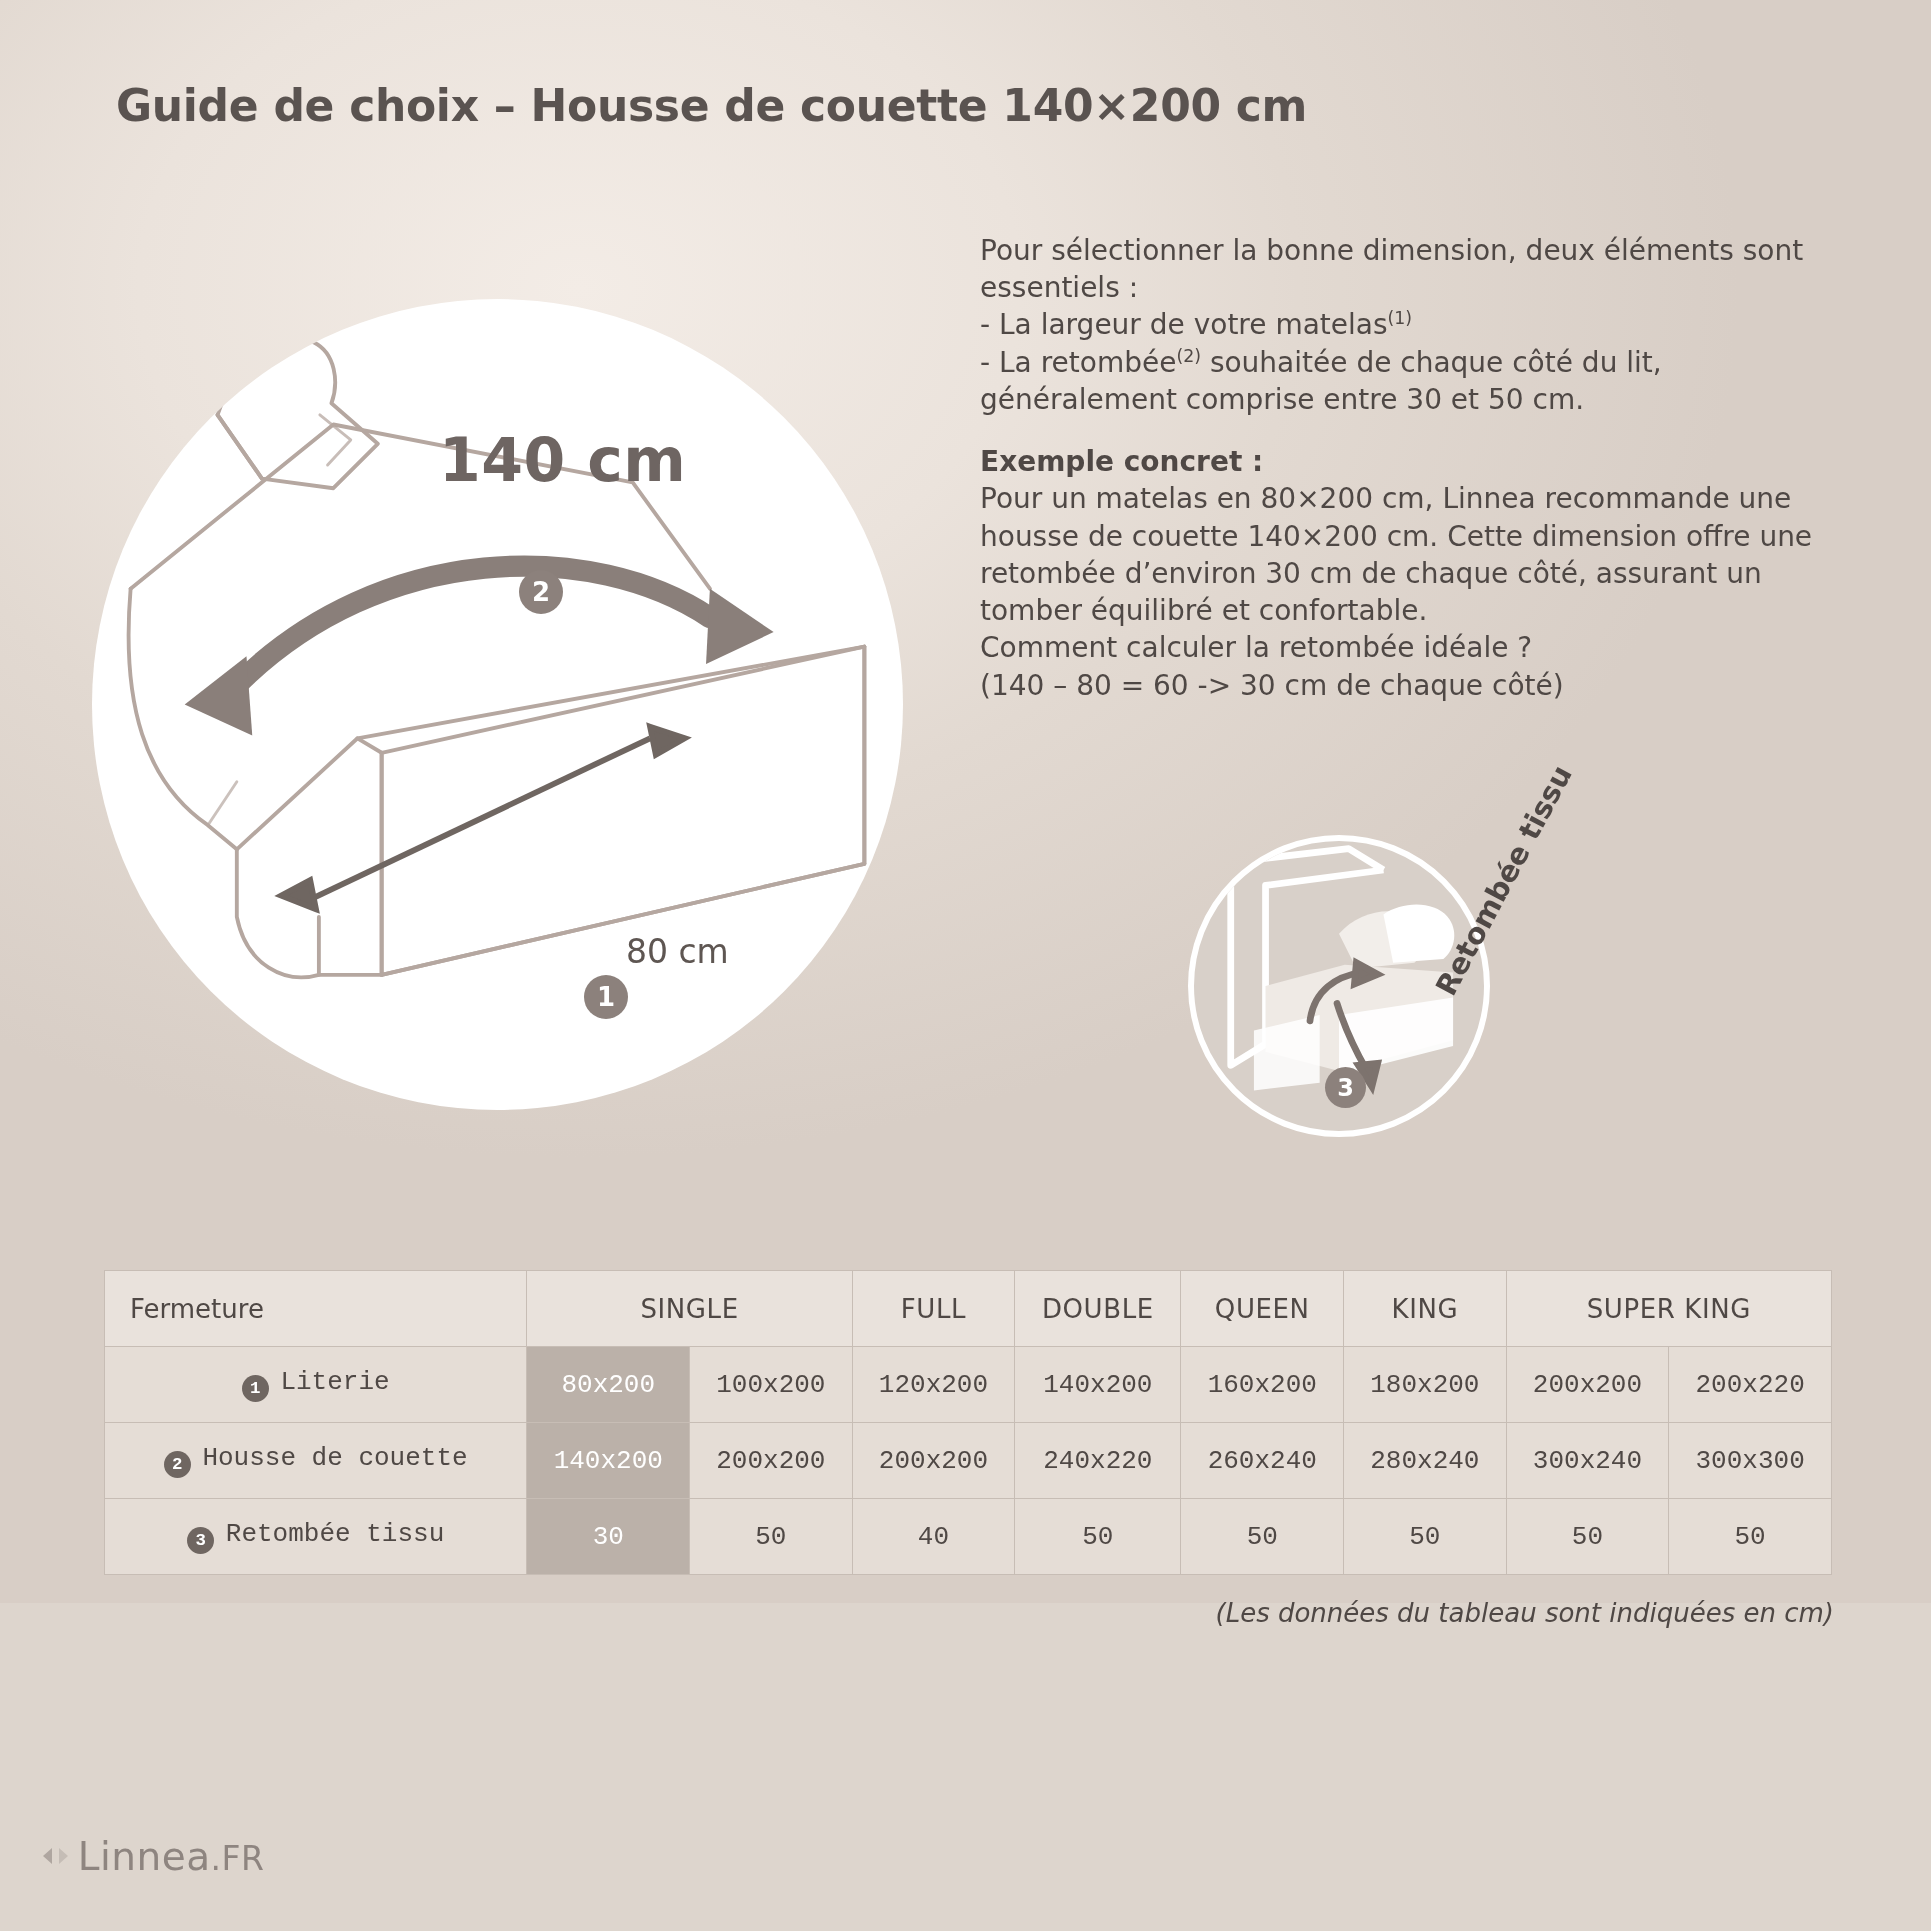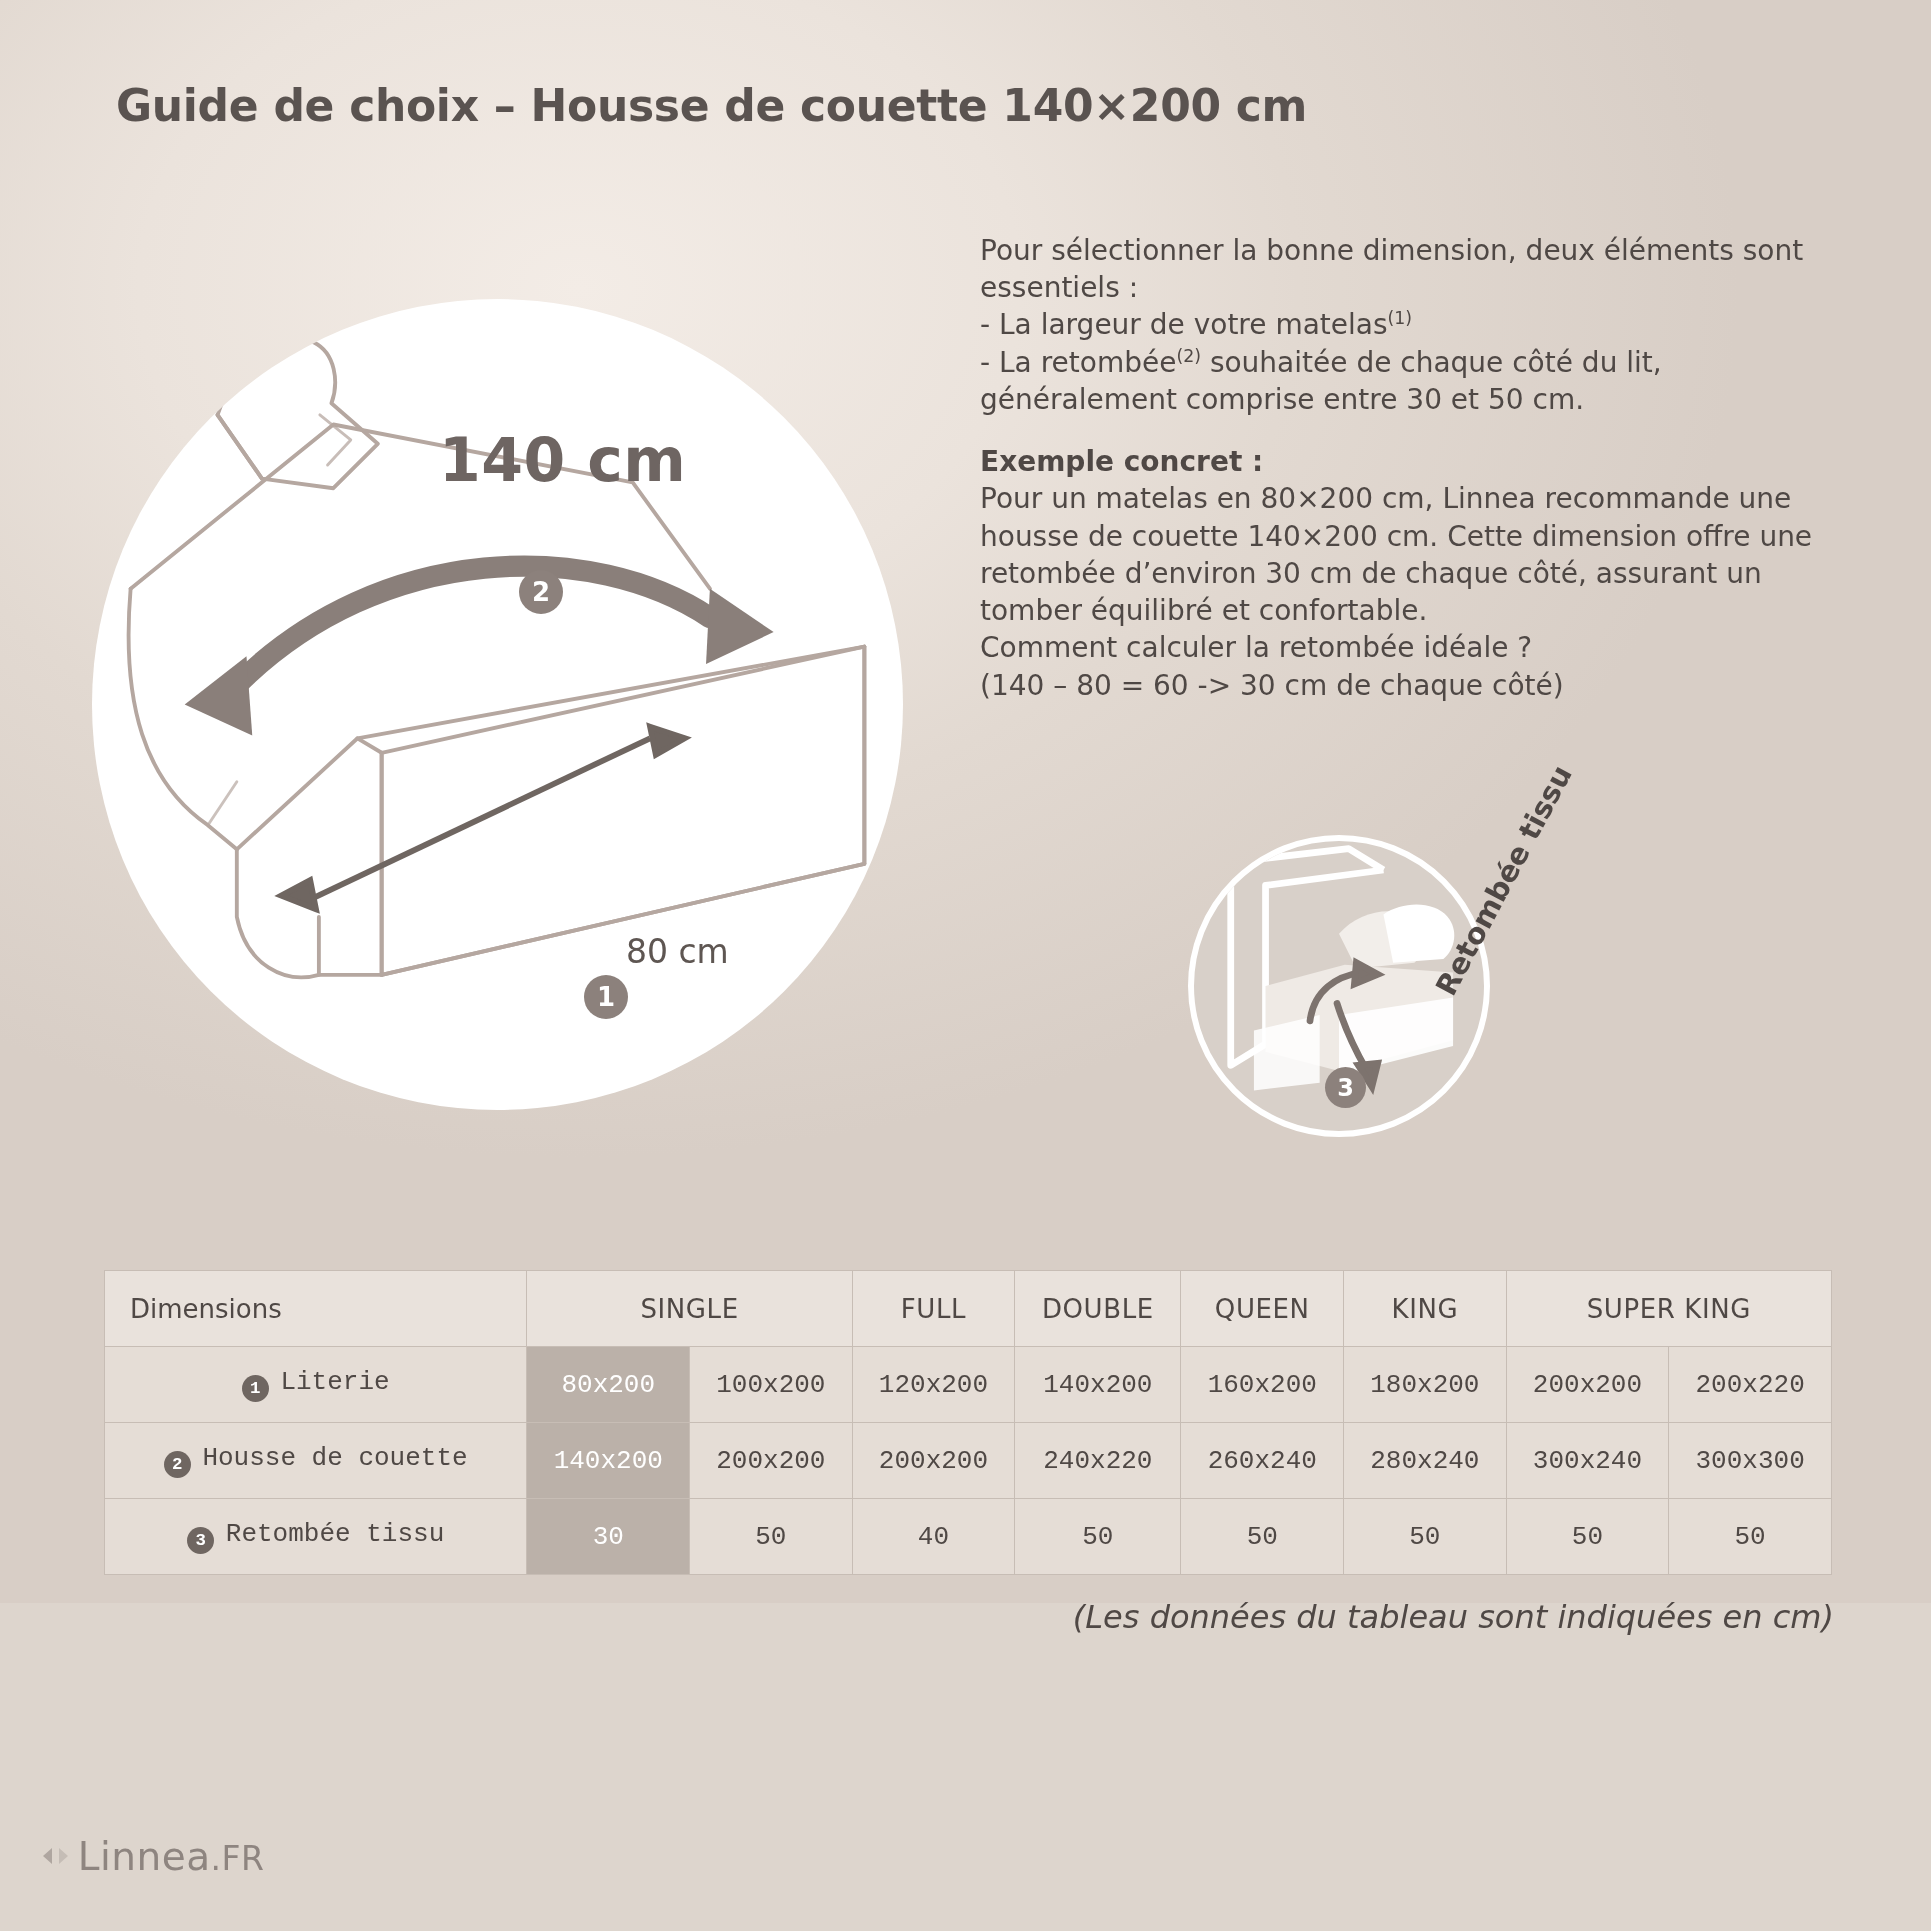--- a/index.html
+++ b/index.html
@@ -179,21 +179,21 @@
     color: #fff;
     font-size: 17.4px;
     font-weight: bold;
     margin-right: 11.6px;
     vertical-align: -3.9px;
   }
   .table-note {
     position: absolute;
     right: 97px;
     top: 1598px;
-    font-size: 32px;
+    font-size: 26px;
     font-style: italic;
     color: #4f4845;
   }
   
   .closures {
     position: absolute;
     left: 97px;
     top: 1659px;
     width: 1757px;
   }
@@ -334,21 +334,21 @@
       </g>
     </svg>
   </div>
   <div class="badge badge-3">3</div>
   <div class="retombee-rot">Retombée tissu</div>
 
   <div class="table-wrap">
     <table class="sizes">
       <thead>
         <tr>
-          <th class="firstcol" colspan="1">Dimensions</th>
+          <th class="firstcol" colspan="1">Fermeture</th>
           <th colspan="2">SINGLE</th>
           <th>FULL</th>
           <th>DOUBLE</th>
           <th>QUEEN</th>
           <th>KING</th>
           <th colspan="2">SUPER KING</th>
         </tr>
       </thead>
       <tbody>
         <tr>

